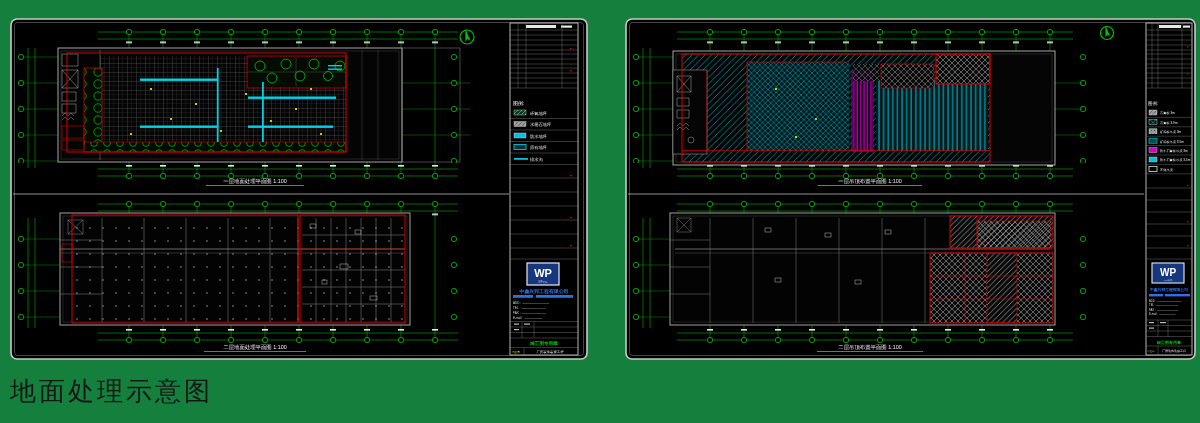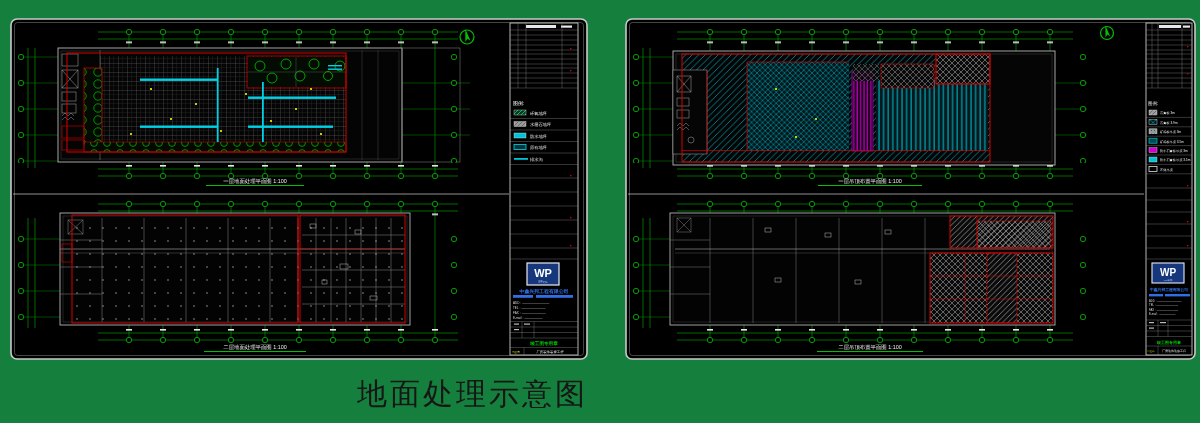--- a/index.html
+++ b/index.html
@@ -1,20 +1,20 @@
 <!DOCTYPE html>
 <html><head>
 <meta charset="utf-8">
 <style>
   html,body{margin:0;padding:0;background:#ffffff;}
   #stage{position:relative;width:1200px;height:423px;background:#15803d;overflow:hidden;
          font-family:"Liberation Sans","DejaVu Sans",sans-serif;}
   .panel{position:absolute;}
   .panel svg{display:block;}
-  .caption{position:absolute;text-align:right;font-size:30px;letter-spacing:3px;color:#161616;
+  .caption{position:absolute;text-align:left;font-size:26px;letter-spacing:3px;color:#161616;
            font-family:Liberation Sans, sans-serif;}
   svg text{font-family:"Liberation Sans","DejaVu Sans",sans-serif;}
 </style>
 </head>
 <body>
 
 <div id="stage">
 
 <svg width="0" height="0" style="position:absolute" aria-hidden="true">
 <defs>

